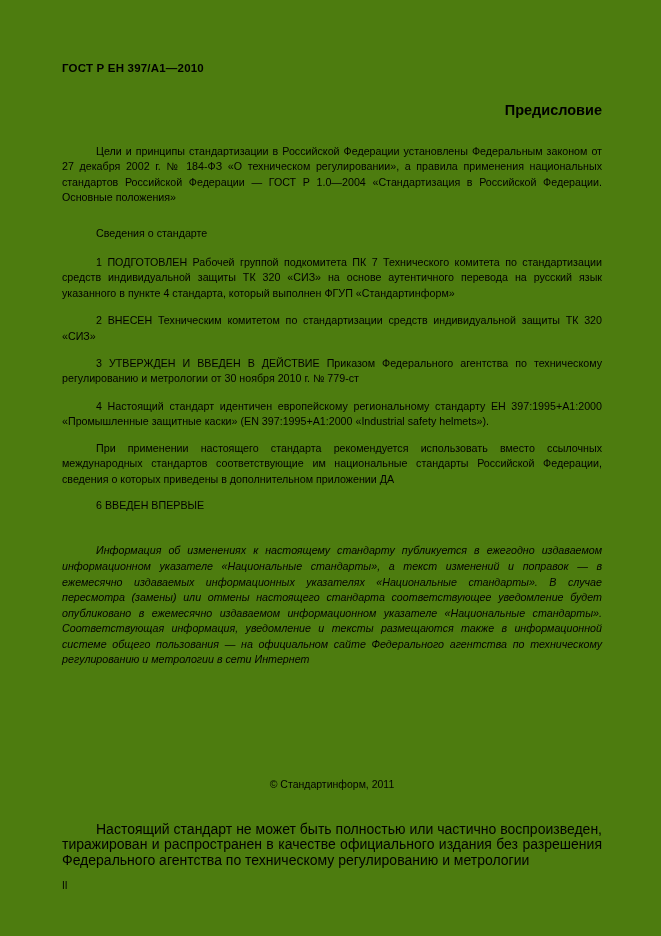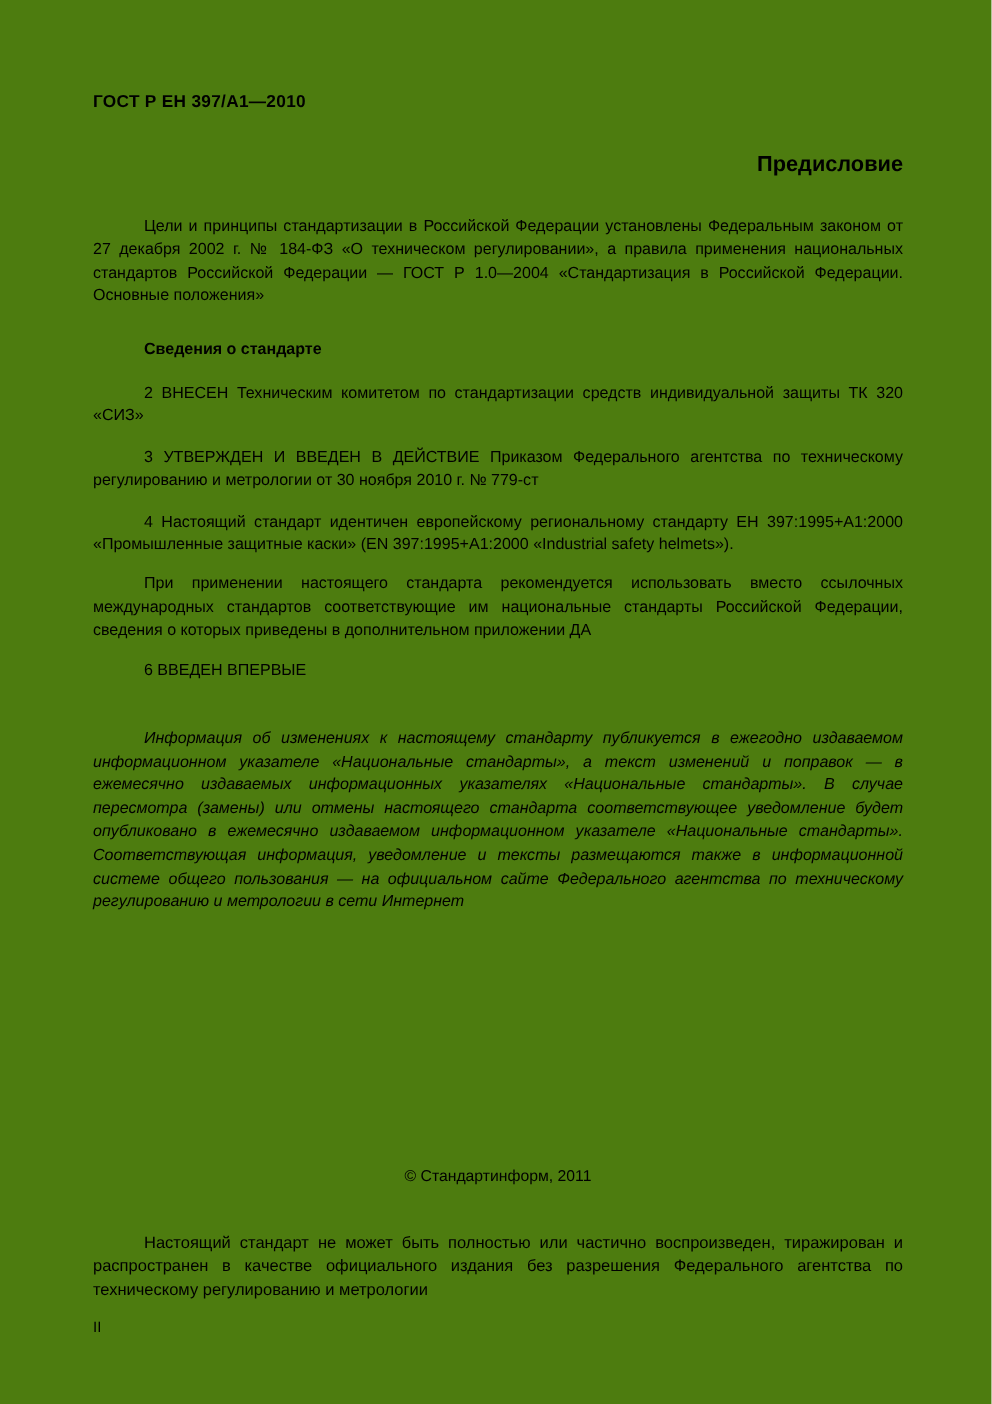--- a/index.html
+++ b/index.html
@@ -40,21 +40,21 @@
     font-size: 10.7px;
     line-height: 15.4px;
     margin: 0 0 12px 0;
     text-align: justify;
   }
   p.para.indent {
     text-indent: 34px;
   }
   p.sub-head {
     font-size: 10.7px;
-    font-weight: bold;
+    font-weight: normal;
     line-height: 15.4px;
     margin: 20px 0 14px 0;
     text-indent: 34px;
   }
   p.tight {
     margin-bottom: 11px;
   }
   .italic-block {
     margin-top: 30px;
   }
@@ -76,21 +76,21 @@
     text-align: center;
     font-size: 10.5px;
   }
   .footer-note {
     position: absolute;
     left: 62px;
     top: 822px;
     width: 540px;
   }
   .footer-note p {
-    font-size: 11px;
+    font-size: 14px;
     line-height: 15.4px;
     margin: 0;
     text-align: justify;
     text-indent: 34px;
   }
   .page-number {
     position: absolute;
     left: 62px;
     top: 880px;
     font-size: 10px;
@@ -104,20 +104,21 @@
   <div class="content">
 
     <p class="doc-code">ГОСТ Р ЕН 397/А1—2010</p>
 
     <h1 class="doc-title">Предисловие</h1>
 
     <p class="para indent">Цели и принципы стандартизации в Российской Федерации установлены Федеральным законом от 27 декабря 2002 г. № 184-ФЗ «О техническом регулировании», а правила применения национальных стандартов Российской Федерации — ГОСТ Р 1.0—2004 «Стандартизация в Российской Федерации. Основные положения»</p>
 
     <p class="sub-head">Сведения о стандарте</p>
 
+    <p class="para indent">1  ПОДГОТОВЛЕН Рабочей группой подкомитета ПК 7 Технического комитета по стандартизации средств индивидуальной защиты ТК 320 «СИЗ» на основе аутентичного перевода на русский язык указанного в пункте 4 стандарта, который выполнен ФГУП «Стандартинформ»</p>
 
     <p class="para indent">2  ВНЕСЕН Техническим комитетом по стандартизации средств индивидуальной защиты ТК 320 «СИЗ»</p>
 
     <p class="para indent">3  УТВЕРЖДЕН И ВВЕДЕН В ДЕЙСТВИЕ Приказом Федерального агентства по техническому регулированию и метрологии от 30 ноября 2010 г. № 779-ст</p>
 
     <p class="para indent tight">4  Настоящий стандарт идентичен европейскому региональному стандарту ЕН 397:1995+А1:2000 «Промышленные защитные каски» (EN 397:1995+A1:2000 «Industrial safety helmets»).</p>
 
 
     <p class="para indent tight">При применении настоящего стандарта рекомендуется использовать вместо ссылочных международных стандартов соответствующие им национальные стандарты Российской Федерации, сведения о которых приведены в дополнительном приложении ДА</p>
 

